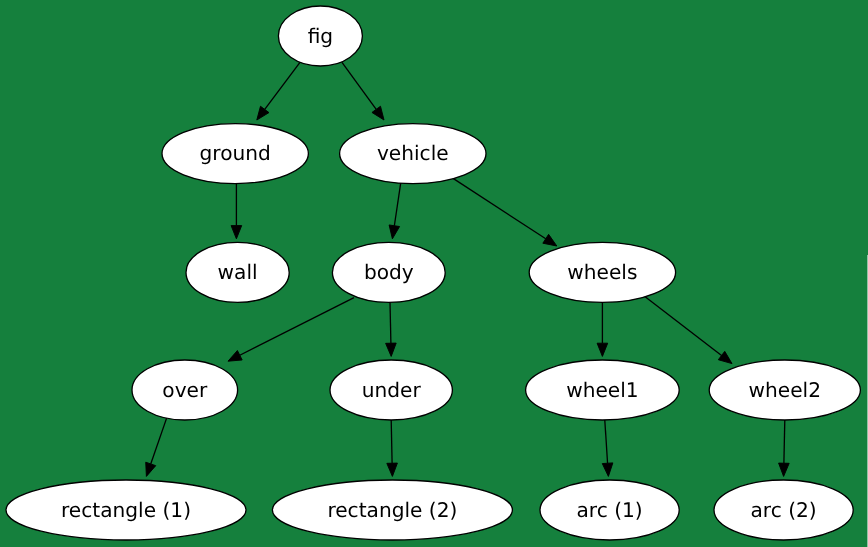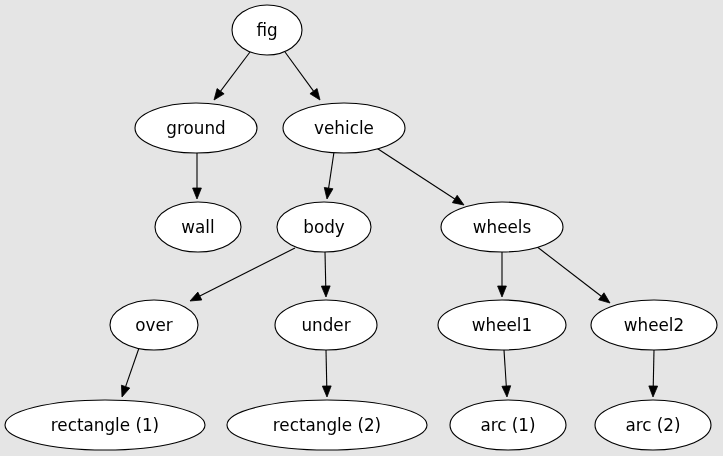--- a/index.html
+++ b/index.html
@@ -7,21 +7,21 @@
     padding: 0;
     background: #ffffff;
   }
   body {
     font-family: "DejaVu Sans", sans-serif;
   }
   #graph-canvas {
     position: relative;
     width: 723px;
     height: 456px;
-    background: #e5e5e5;
+    background: #15803d;
     overflow: hidden;
   }
   #graph-svg {
     display: block;
     width: 723px;
     height: 456px;
   }
   .node-ellipse {
     fill: #ffffff;
     stroke: #000000;

